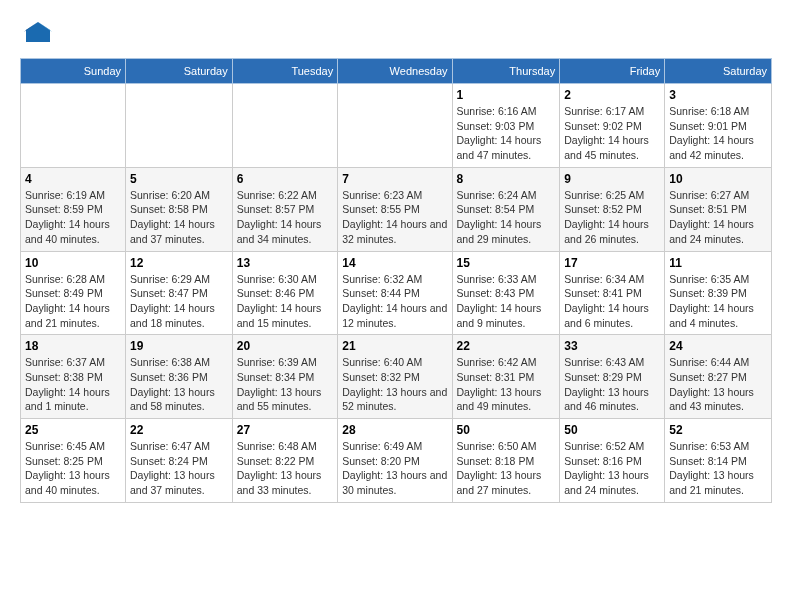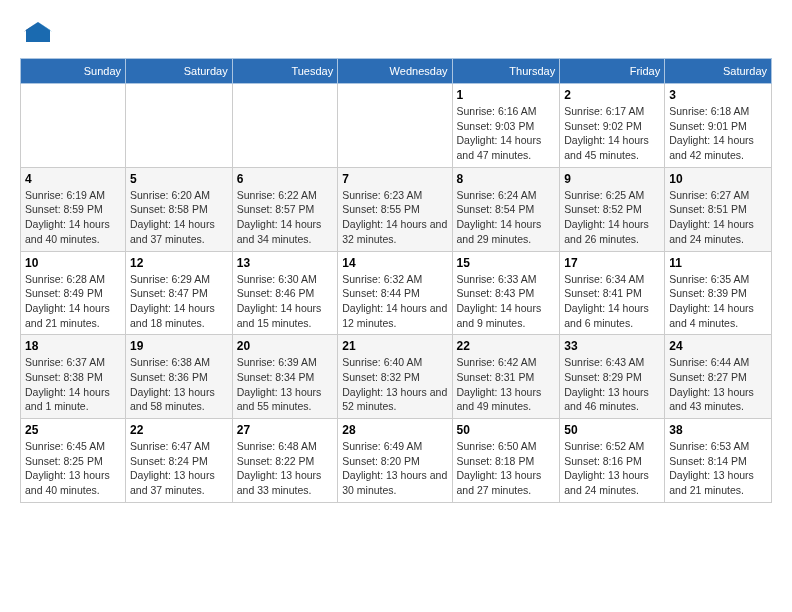--- a/index.html
+++ b/index.html
@@ -247,18 +247,18 @@
         </td>
         <td>
           <div class="day-number">50</div>
           <div class="day-info">Sunrise: 6:50 AM<br>Sunset: 8:18 PM<br>Daylight: 13 hours and 27 minutes.</div>
         </td>
         <td>
           <div class="day-number">50</div>
           <div class="day-info">Sunrise: 6:52 AM<br>Sunset: 8:16 PM<br>Daylight: 13 hours and 24 minutes.</div>
         </td>
         <td>
-          <div class="day-number">38</div>
+          <div class="day-number">52</div>
           <div class="day-info">Sunrise: 6:53 AM<br>Sunset: 8:14 PM<br>Daylight: 13 hours and 21 minutes.</div>
         </td>
       </tr>
     </tbody>
 </table>
 
 </body></html>

